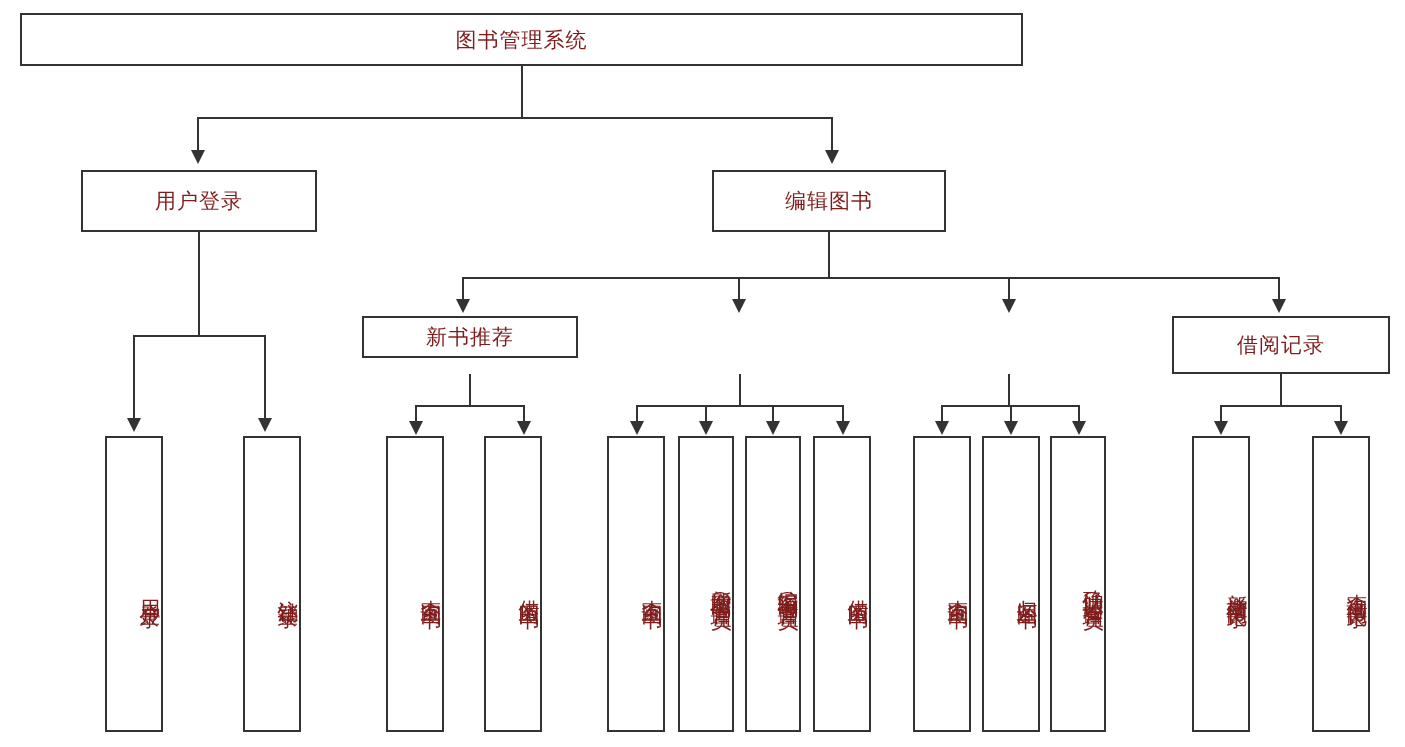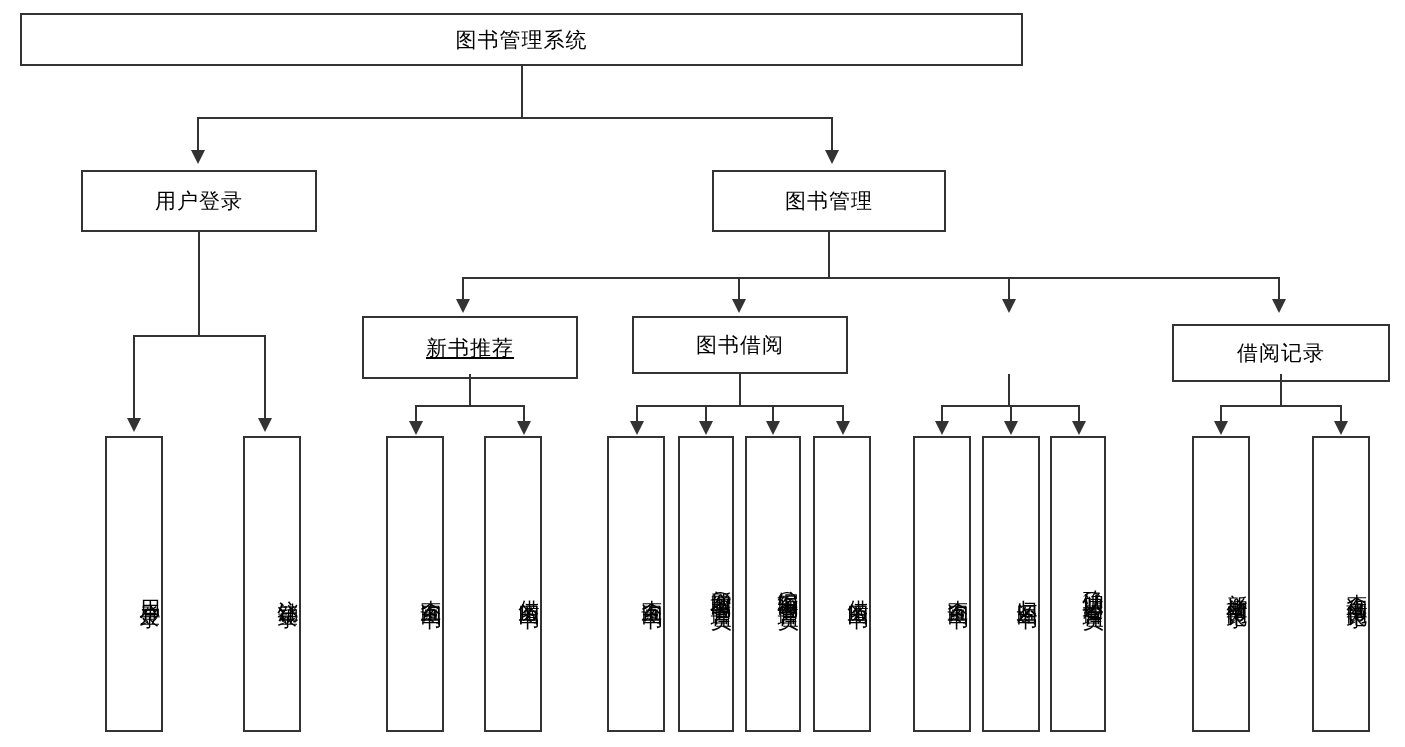--- a/index.html
+++ b/index.html
@@ -18,21 +18,21 @@
     overflow: hidden;
   }
   .node {
     position: absolute;
     box-sizing: border-box;
     border: 2px solid #333333;
     background: #ffffff;
     display: flex;
     align-items: center;
     justify-content: center;
-    color: #000000;
+    color: #7f1d1d;
   }
   .node.horiz {
     font-size: 21px;
     letter-spacing: 1px;
     white-space: nowrap;
   }
   .node.vert {
     writing-mode: vertical-rl;
     text-orientation: upright;
     font-size: 21px;
@@ -87,21 +87,21 @@
   <div class="line vline" style="left:197px; top:117px; width:2px; height:35px;"></div>
   <div class="arrow" style="left:191px; top:150px;"></div>
 
   <div class="line vline" style="left:831px; top:117px; width:2px; height:35px;"></div>
   <div class="arrow" style="left:825px; top:150px;"></div>
 
   <div class="node horiz" style="left:81px; top:170px; width:236px; height:62px;">
     <span>用户登录</span>
   </div>
   <div class="node horiz" style="left:712px; top:170px; width:234px; height:62px;">
-    <span>图书管理</span>
+    <span>编辑图书</span>
   </div>
 
   <div class="line vline" style="left:198px; top:232px; width:2px; height:104px;"></div>
   <div class="line hline" style="left:133px; top:335px; width:133px; height:2px;"></div>
   <div class="line vline" style="left:133px; top:335px; width:2px; height:85px;"></div>
   <div class="arrow" style="left:127px; top:418px;"></div>
   <div class="line vline" style="left:264px; top:335px; width:2px; height:85px;"></div>
   <div class="arrow" style="left:258px; top:418px;"></div>
 
   <div class="line vline" style="left:828px; top:232px; width:2px; height:46px;"></div>
@@ -112,27 +112,24 @@
 
   <div class="line vline" style="left:738px; top:277px; width:2px; height:24px;"></div>
   <div class="arrow" style="left:732px; top:299px;"></div>
 
   <div class="line vline" style="left:1008px; top:277px; width:2px; height:24px;"></div>
   <div class="arrow" style="left:1002px; top:299px;"></div>
 
   <div class="line vline" style="left:1278px; top:277px; width:2px; height:24px;"></div>
   <div class="arrow" style="left:1272px; top:299px;"></div>
 
-  <div class="node horiz" style="left:362px; top:316px; width:216px; height:63px;text-decoration:underline;">
+  <div class="node horiz" style="left:362px; top:316px; width:216px; height:42px;">
     <span>新书推荐</span>
   </div>
-  <div class="node horiz" style="left:632px; top:316px; width:216px; height:58px;">
-    <span>图书借阅</span>
-  </div>
-  <div class="node horiz" style="left:1172px; top:324px; width:218px; height:58px;">
+  <div class="node horiz" style="left:1172px; top:316px; width:218px; height:58px;">
     <span>借阅记录</span>
   </div>
 
   <div class="line vline" style="left:469px; top:374px; width:2px; height:32px;"></div>
   <div class="line hline" style="left:415px; top:405px; width:110px; height:2px;"></div>
   <div class="line vline" style="left:415px; top:405px; width:2px; height:18px;"></div>
   <div class="arrow" style="left:409px; top:421px;"></div>
   <div class="line vline" style="left:523px; top:405px; width:2px; height:18px;"></div>
   <div class="arrow" style="left:517px; top:421px;"></div>
 

